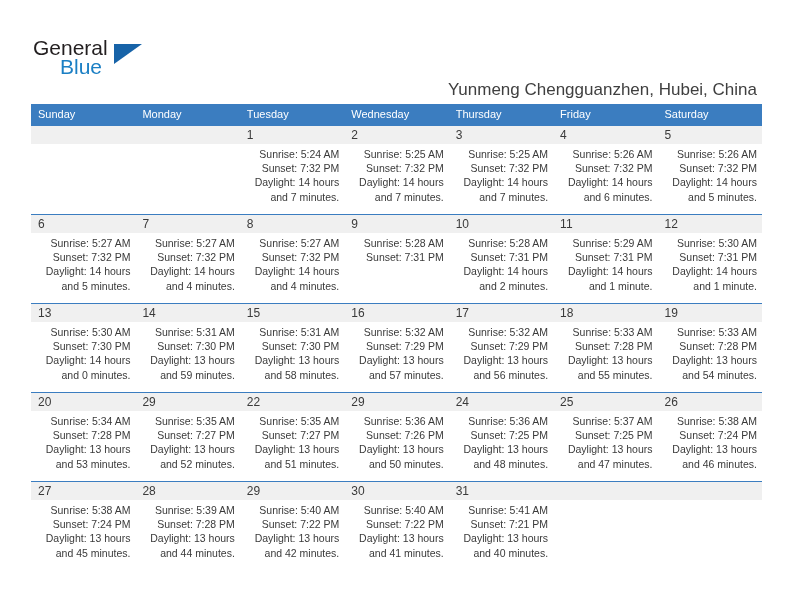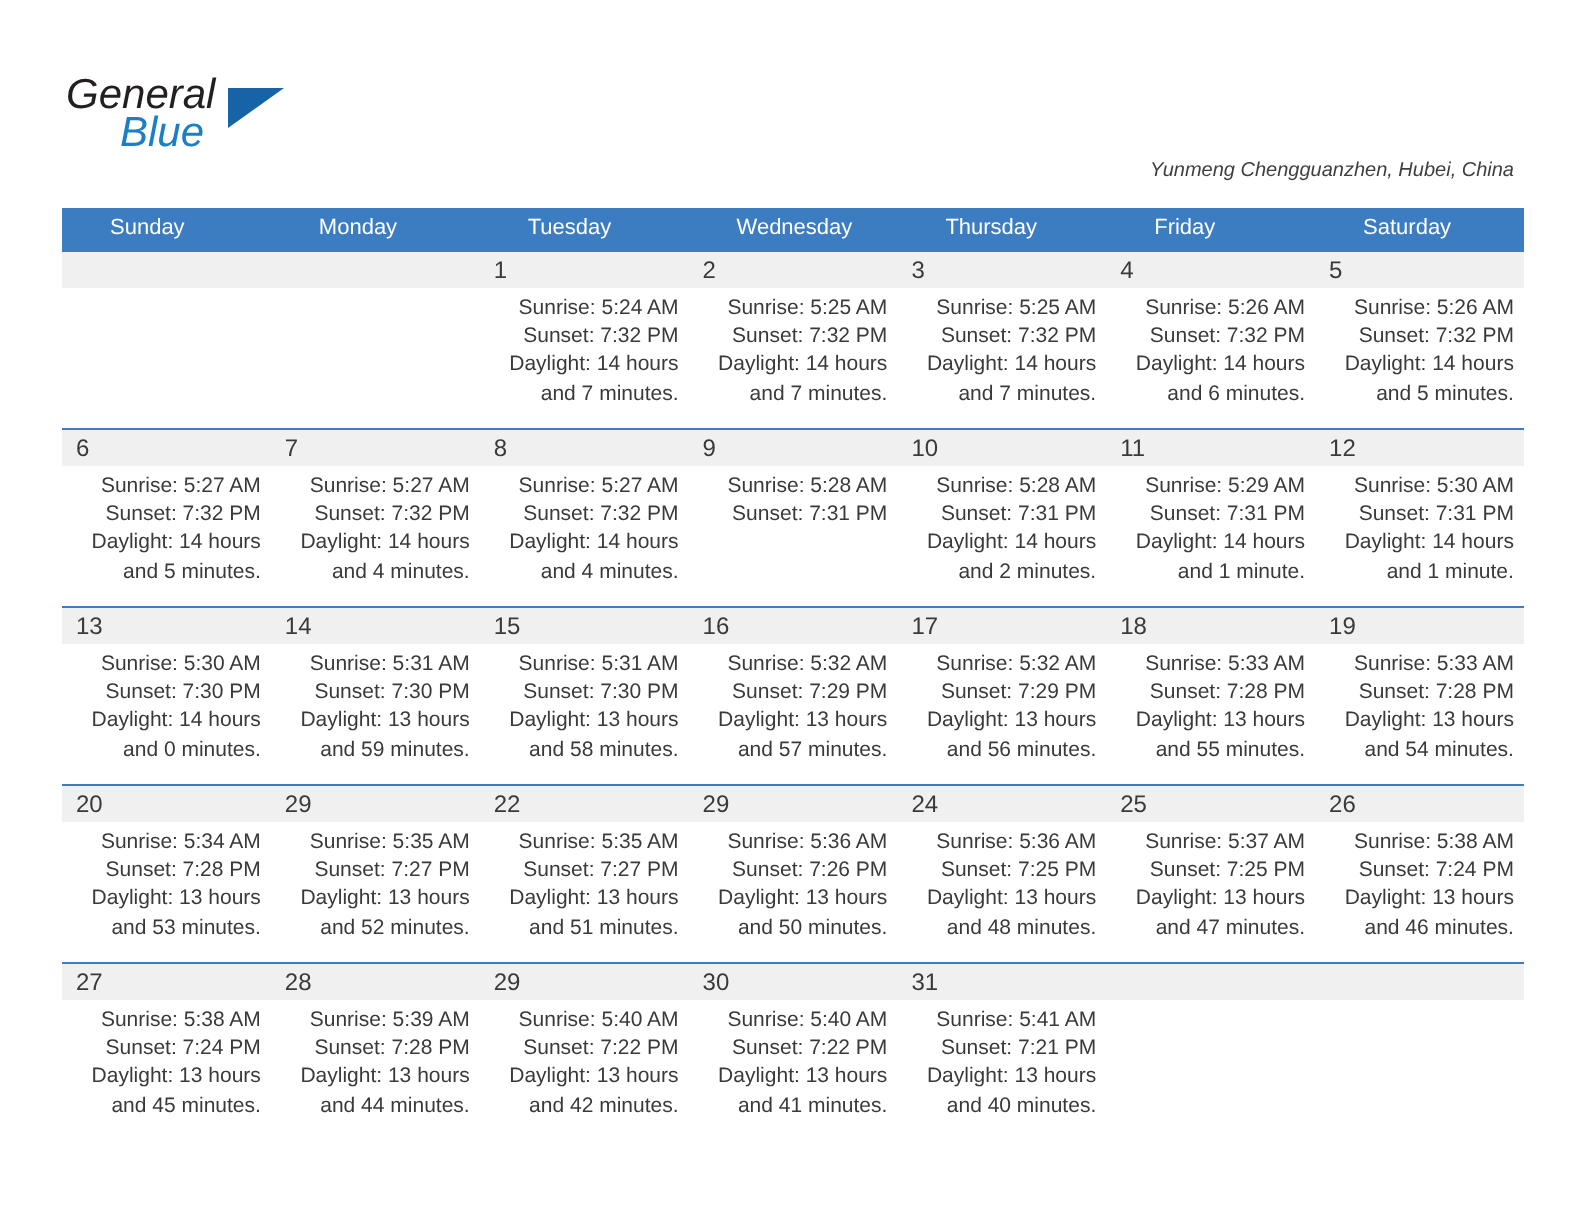--- a/index.html
+++ b/index.html
@@ -21,21 +21,20 @@
     box-sizing: border-box;
   }
 
   
   .header {
     position: absolute;
     left: 0;
     top: 0;
     width: 792px;
     height: 100px;
-    font-style: italic;
   }
   .logo {
     position: absolute;
     left: 33px;
     top: 36px;
     width: 130px;
     height: 48px;
   }
   .logo-general {
     position: absolute;
@@ -69,21 +68,21 @@
     top: 36px;
     font-size: 27px;
     color: #3f3f3f;
     font-family: "Liberation Sans", sans-serif;
     white-space: nowrap;
   }
   .subtitle {
     position: absolute;
     right: 35px;
     top: 80px;
-    font-size: 10px;
+    font-size: 17px;
     color: #3f3f3f;
     font-family: "Liberation Sans", sans-serif;
     white-space: nowrap;
   }
 
   
   .calendar {
     position: absolute;
     left: 31px;
     top: 104px;
@@ -93,21 +92,21 @@
     display: flex;
     width: 100%;
     background: #3b7dc0;
     height: 21px;
   }
   .weekday {
     flex: 1 1 0;
     color: #ffffff;
     font-size: 11px;
     line-height: 21px;
-    padding-left: 24px;
+    padding-left: 7px;
     box-sizing: border-box;
     font-family: "Liberation Sans", sans-serif;
     white-space: nowrap;
   }
   .week {
     display: flex;
     width: 100%;
     border-top: 1.6px solid #3b7dc0;
     height: 89px;
     box-sizing: border-box;

